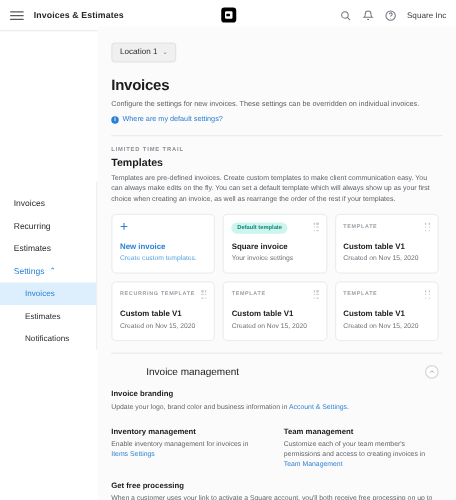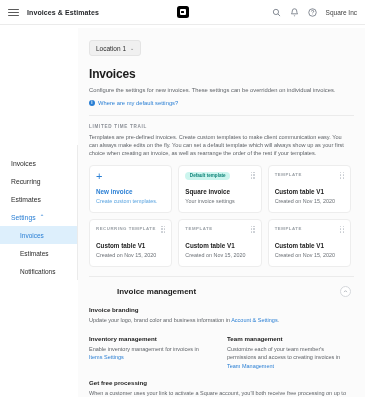--- a/index.html
+++ b/index.html
@@ -124,21 +124,21 @@
   .dots i { display: block; width: 1.4px; height: 1.4px; background: #c6cad0; border-radius: 50%; }
   .plus { color: #2a7fd4; font-size: 11px; line-height: 9px; font-weight: 400; }
   .card-title { font-size: 6.3px; font-weight: 700; color: #1c1c1c; margin-top: 7px; white-space: nowrap; }
   .card-title.blue { color: #2a7fd4; }
   .card-meta { font-size: 5.4px; color: #6b7076; margin-top: 3px; white-space: nowrap; }
   .card-meta.blue { color: #59a3e0; }
 
   
   .mgmt { padding: 9px 14px 0 11px; }
   .mgmt-head { display: flex; align-items: center; justify-content: space-between; }
-  .mgmt-title { font-size: 8px; font-weight: 700; color: #1c1c1c; padding-left: 28px; }
+  .mgmt-title { font-size: 8px; font-weight: 400; color: #1c1c1c; padding-left: 28px; }
   .circ-btn {
     width: 11px; height: 11px; border: 1px solid #d5d8dc; border-radius: 50%;
     display: flex; align-items: center; justify-content: center; cursor: pointer; background:#fff;
   }
   .sub-block { margin-top: 9px; }
   .sub-h { font-size: 6.2px; font-weight: 700; color: #1c1c1c; }
   .sub-p { font-size: 5.5px; color: #5f6368; line-height: 1.5; margin-top: 3px; }
   .lnk { color: #2a7fd4; cursor: pointer; }
   .two-col { display: grid; grid-template-columns: 1fr 1fr; gap: 14px; margin-top: 11px; }
 </style>
@@ -207,20 +207,21 @@
       <div class="help-link">
         <span class="info-dot">i</span>
         <span>Where are my default settings?</span>
       </div>
     </div>
 
     <div class="hr"></div>
 
     <section class="tpl-sec">
       <div class="eyebrow">LIMITED TIME TRAIL</div>
+      <div class="sec-title">Templates</div>
       <div class="sec-body">Templates are pre-defined invoices. Create custom templates to make client communication easy. You can always make edits on the fly. You can set a default template which will always show up as your first choice when creating an invoice, as well as rearrange the order of the rest if your templates.</div>
     </section>
 
     <div class="grid">
 
       <div class="card">
         <div class="card-top">
           <span class="plus">+</span>
         </div>
         <div class="card-title blue">New invoice</div>

